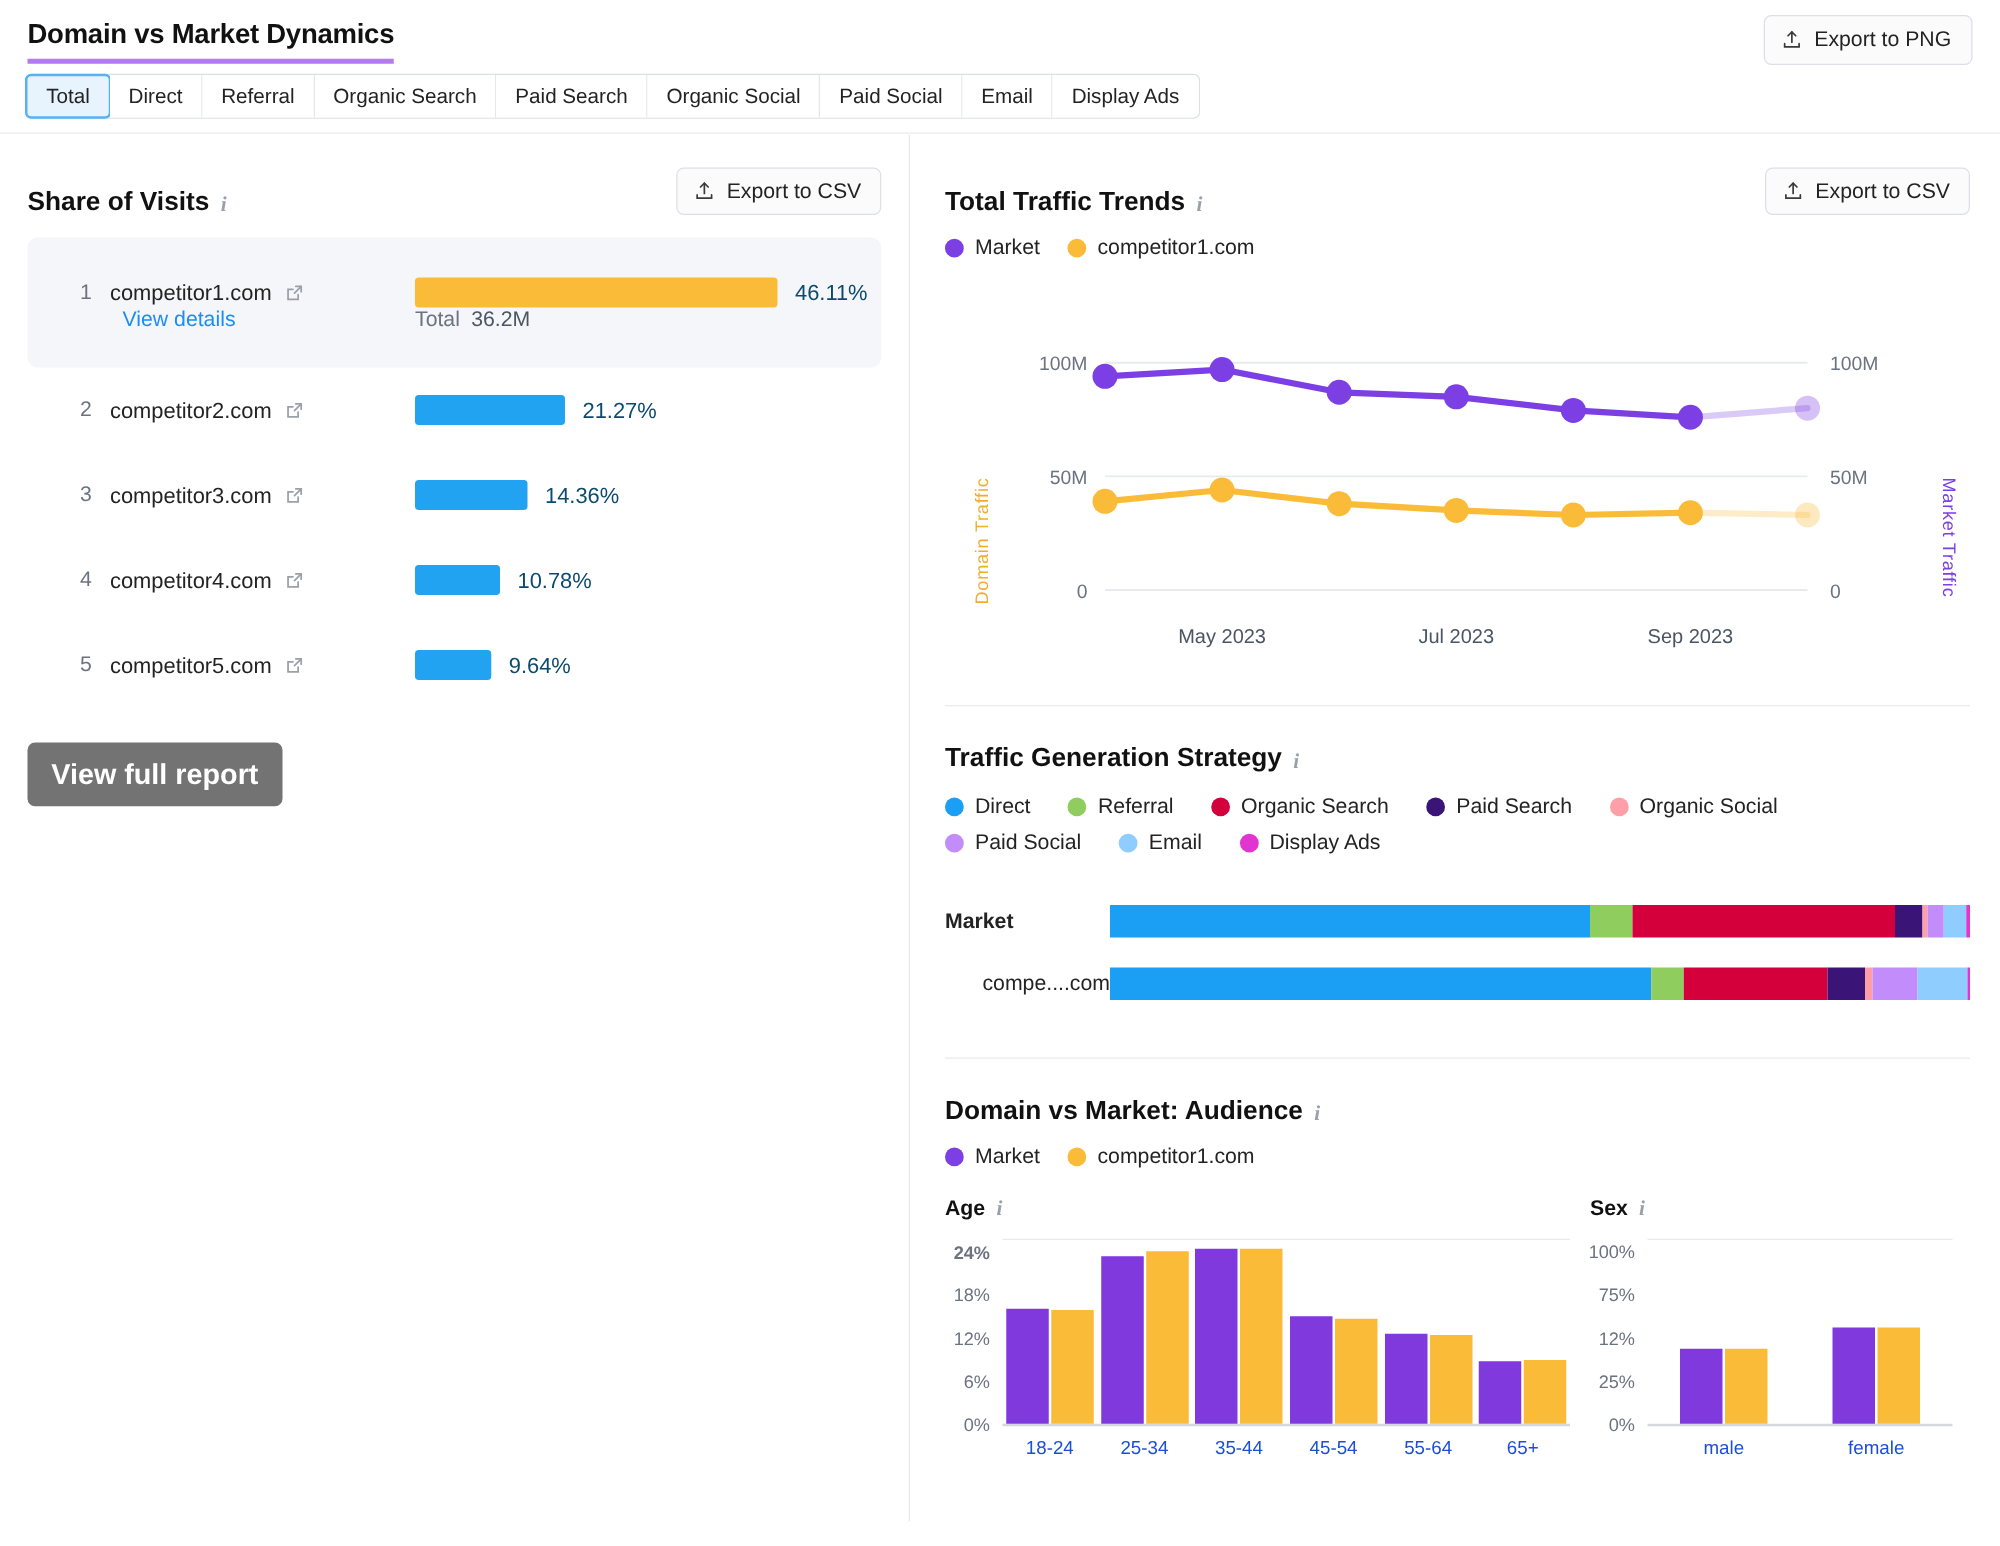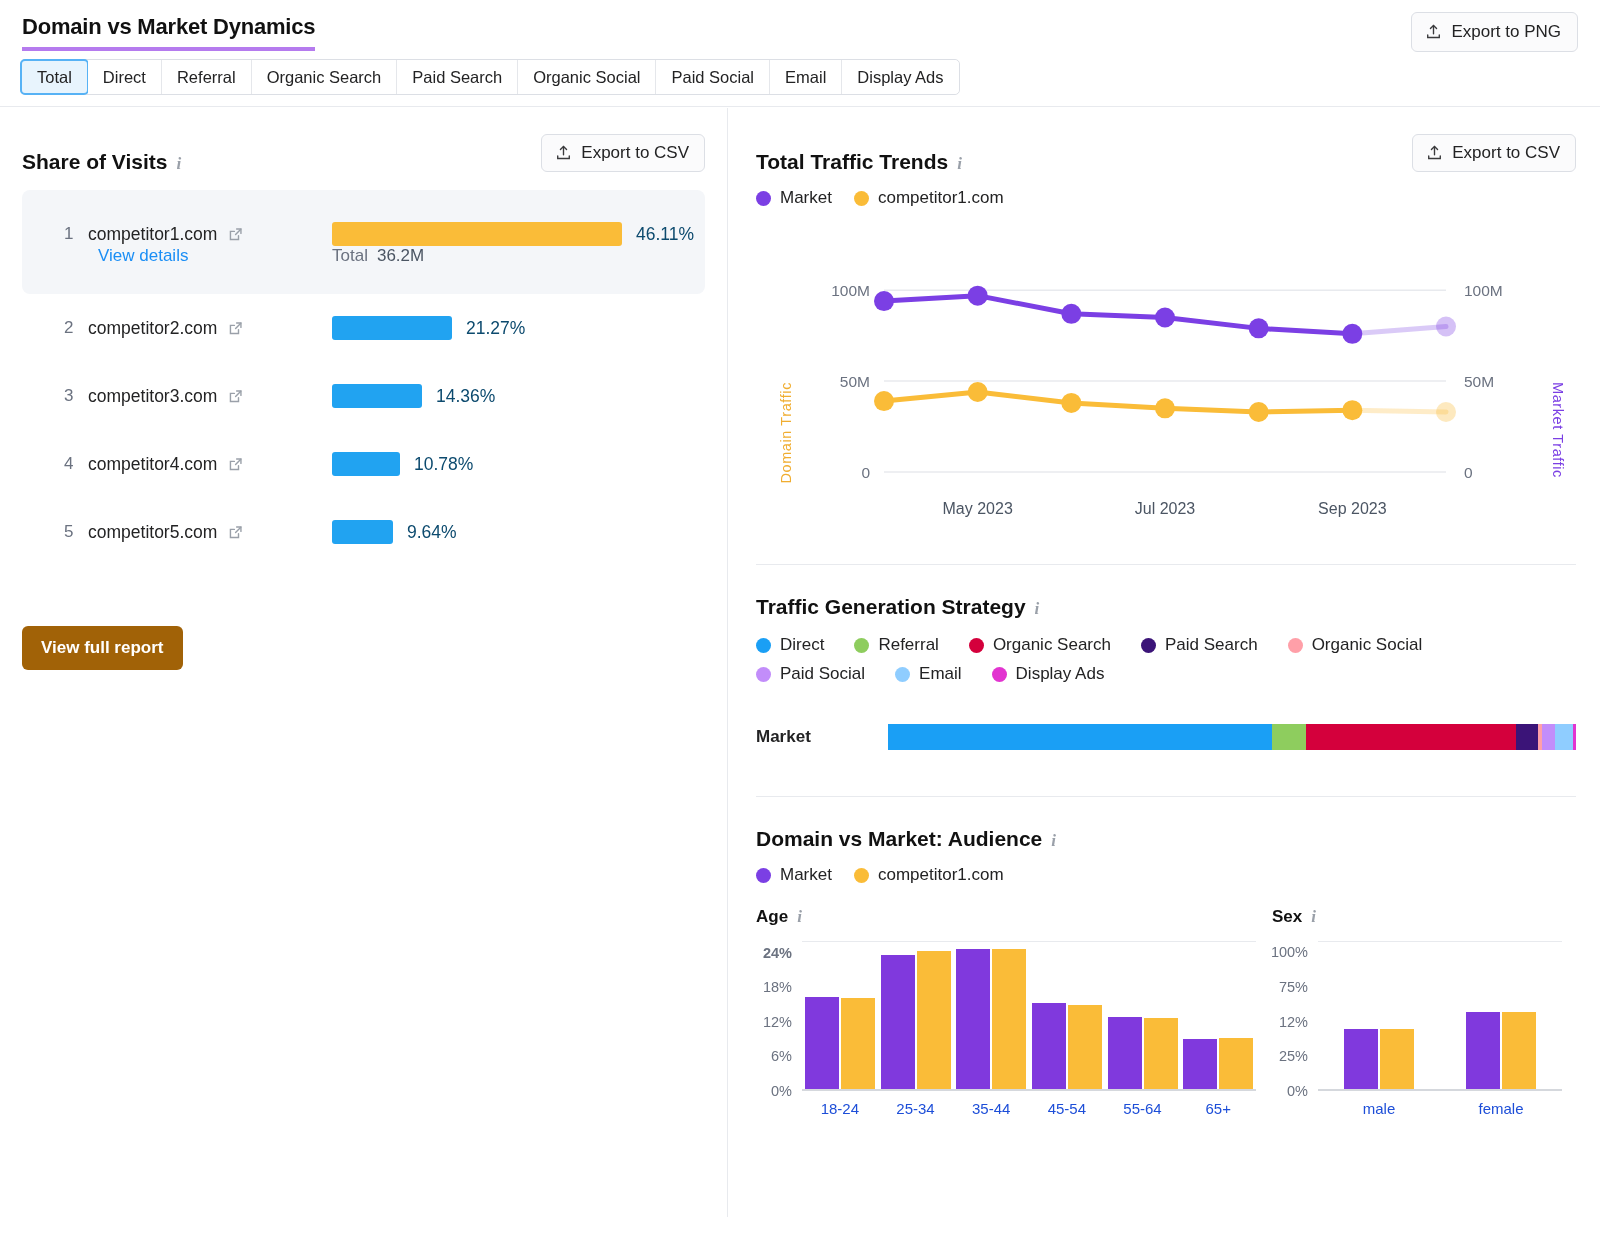--- a/index.html
+++ b/index.html
@@ -163,26 +163,26 @@
     width: 310px;
     padding-left: 76px;
     font-size: 17px;
     color: #1a8ef5;
     cursor: pointer;
   }
   .sov-sub-right { font-size: 17px; color: #6b7280; }
   .sov-sub-right .tot-val { margin-left: 9px; color: #4b5563; }
 
   .view-full {
-    margin-top: 60px;
+    margin-top: 28px;
     margin-left: 0;
     display: inline-block;
-    background: #a16207;
+    background: #737373;
     color: #fff;
-    font-size: 17px;
+    font-size: 23px;
     font-weight: bold;
     padding: 12px 19px;
     border-radius: 6px;
     border: none;
     cursor: pointer;
   }
 
   
   .linechart-wrap { position: relative; margin-top: 8px; height: 330px; }
   .legend-row { display: flex; align-items: center; gap: 22px; margin-top: 14px; }
@@ -534,20 +534,33 @@
             <div class="stack-seg" style="width:55.800%;background:#1a9ff5"></div>
             <div class="stack-seg" style="width:4.900%;background:#8ecd5e"></div>
             <div class="stack-seg" style="width:30.600%;background:#d4003c"></div>
             <div class="stack-seg" style="width:3.200%;background:#3b1478"></div>
             <div class="stack-seg" style="width:0.600%;background:#ff9fa8"></div>
             <div class="stack-seg" style="width:1.900%;background:#c28dfa"></div>
             <div class="stack-seg" style="width:2.600%;background:#8fcdff"></div>
             <div class="stack-seg" style="width:0.400%;background:#e234d0"></div>
           </div>
         </div>
+        <div class="stack-row">
+          <div class="stack-label right">compe....com</div>
+       <div class="stack-bar">
+            <div class="stack-seg" style="width:63.000%;background:#1a9ff5"></div>
+            <div class="stack-seg" style="width:3.700%;background:#8ecd5e"></div>
+            <div class="stack-seg" style="width:16.800%;background:#d4003c"></div>
+            <div class="stack-seg" style="width:4.300%;background:#3b1478"></div>
+            <div class="stack-seg" style="width:0.800%;background:#ff9fa8"></div>
+            <div class="stack-seg" style="width:5.300%;background:#c28dfa"></div>
+            <div class="stack-seg" style="width:5.800%;background:#8fcdff"></div>
+            <div class="stack-seg" style="width:0.300%;background:#e234d0"></div>
+          </div>
+        </div>
       </div>
 
     <div class="divider-h" style="margin-top:34px"></div>
 
     <div class="sec-head" style="margin-top:12px">
       <span class="sec-title">Domain vs Market: Audience</span>
       <span class="info-icon">i</span>
     </div>
 
     <div class="legend-row" id="aud-legend">

